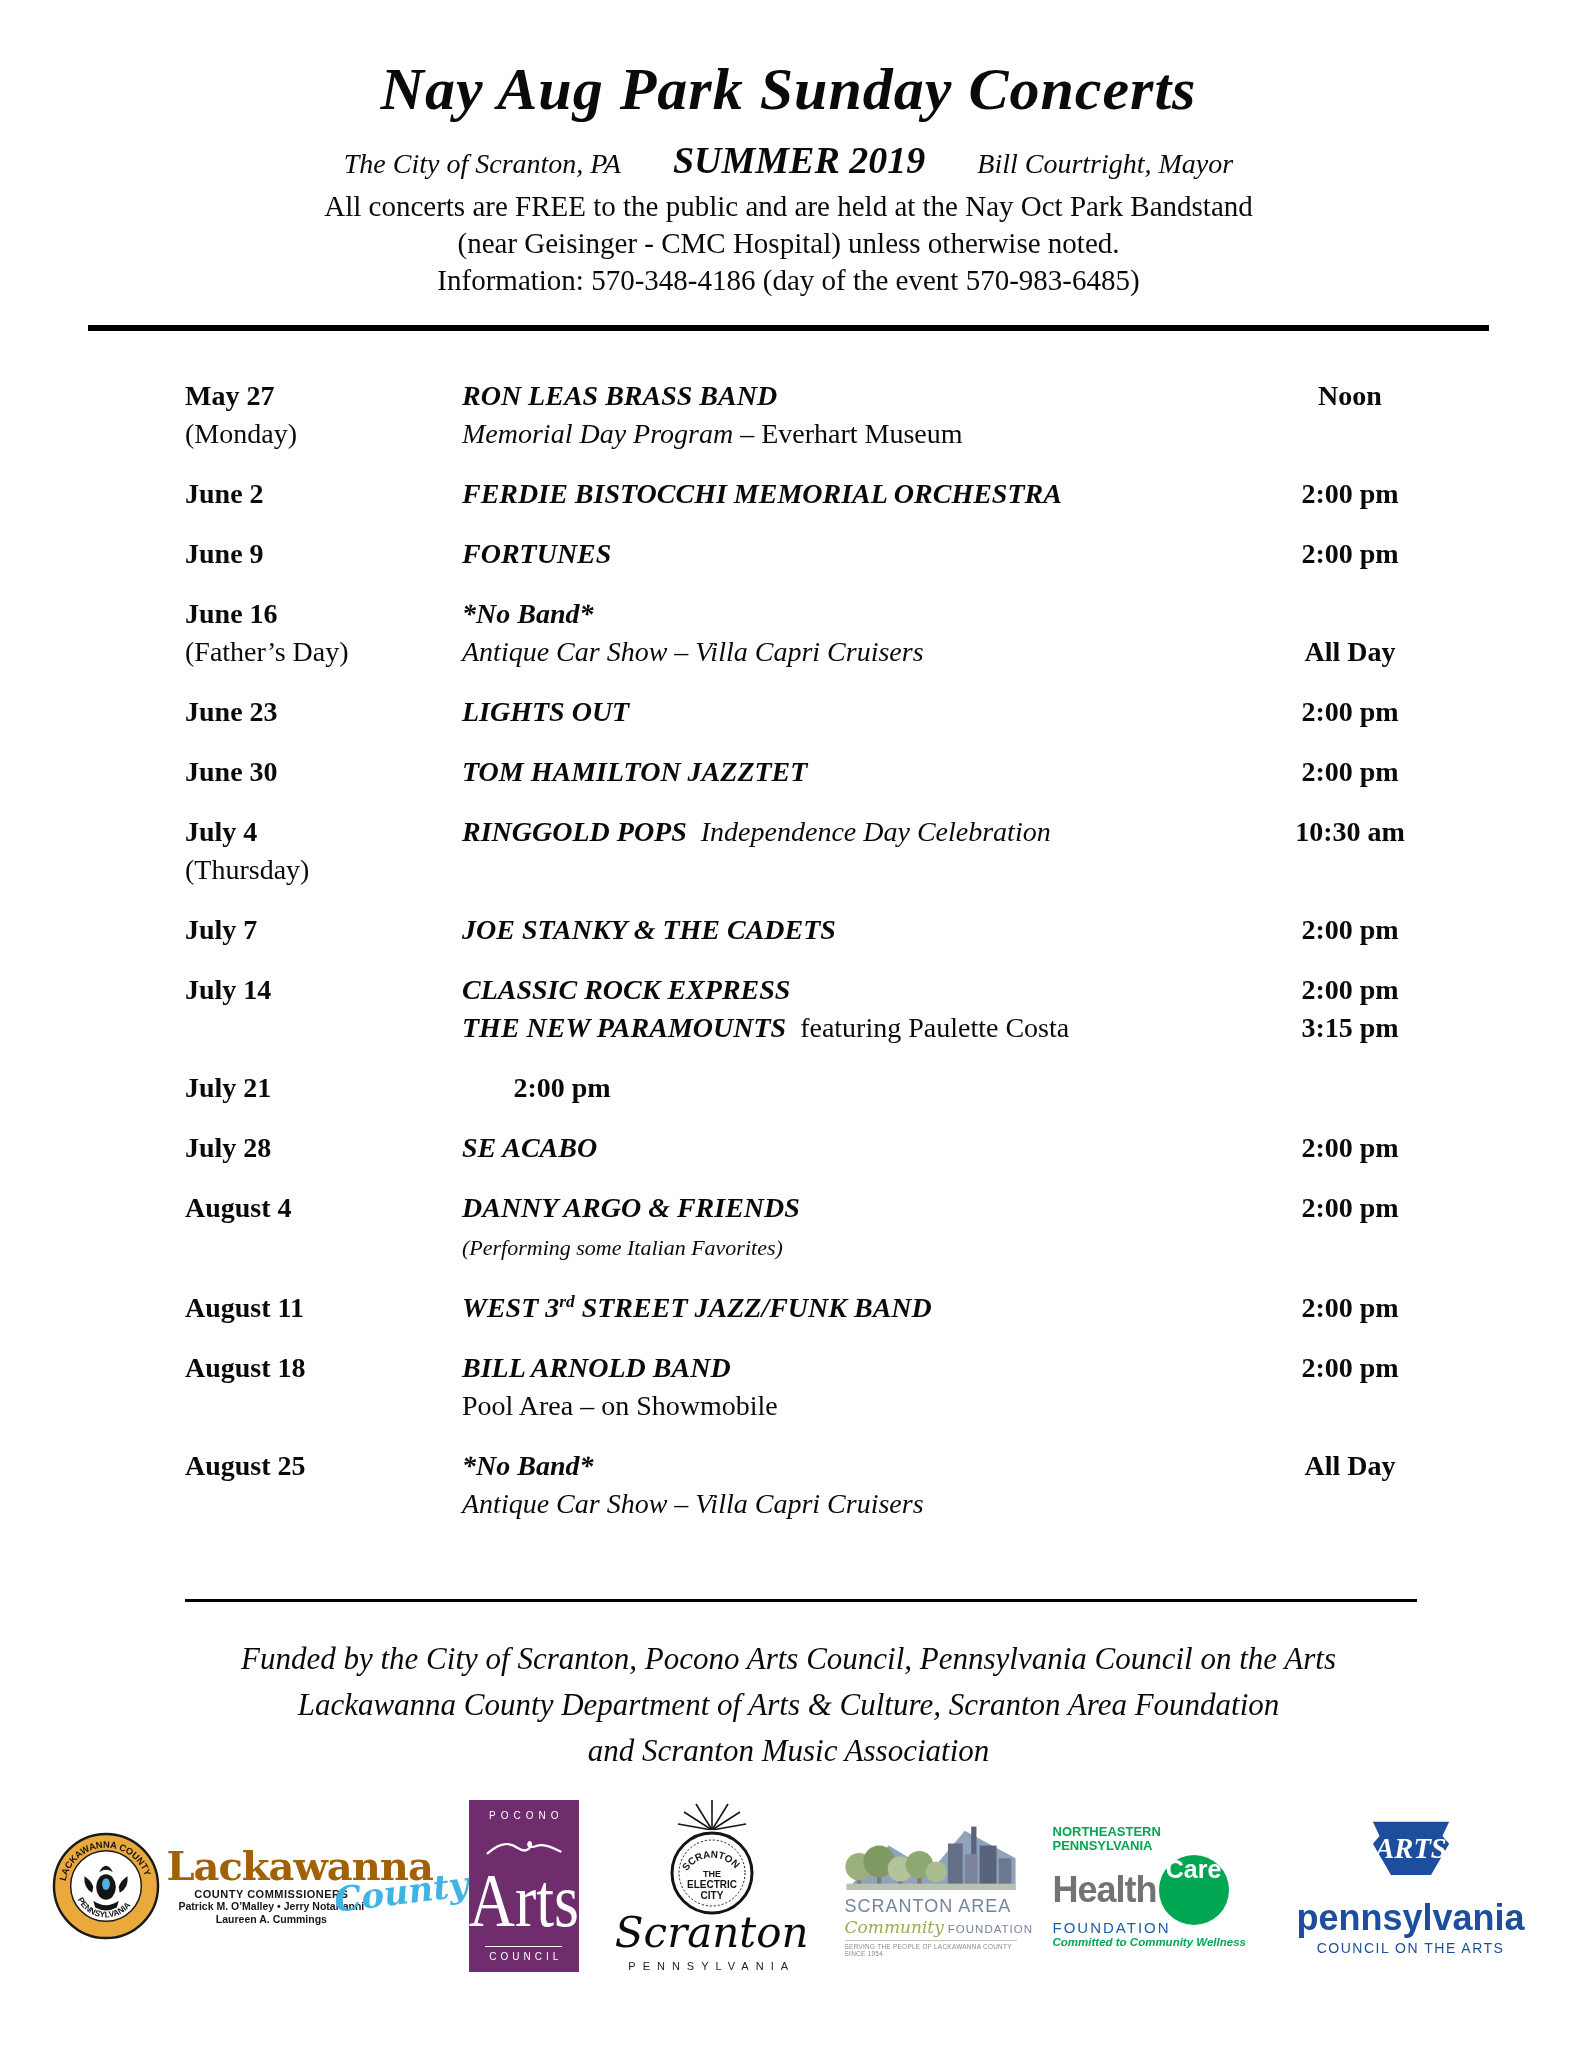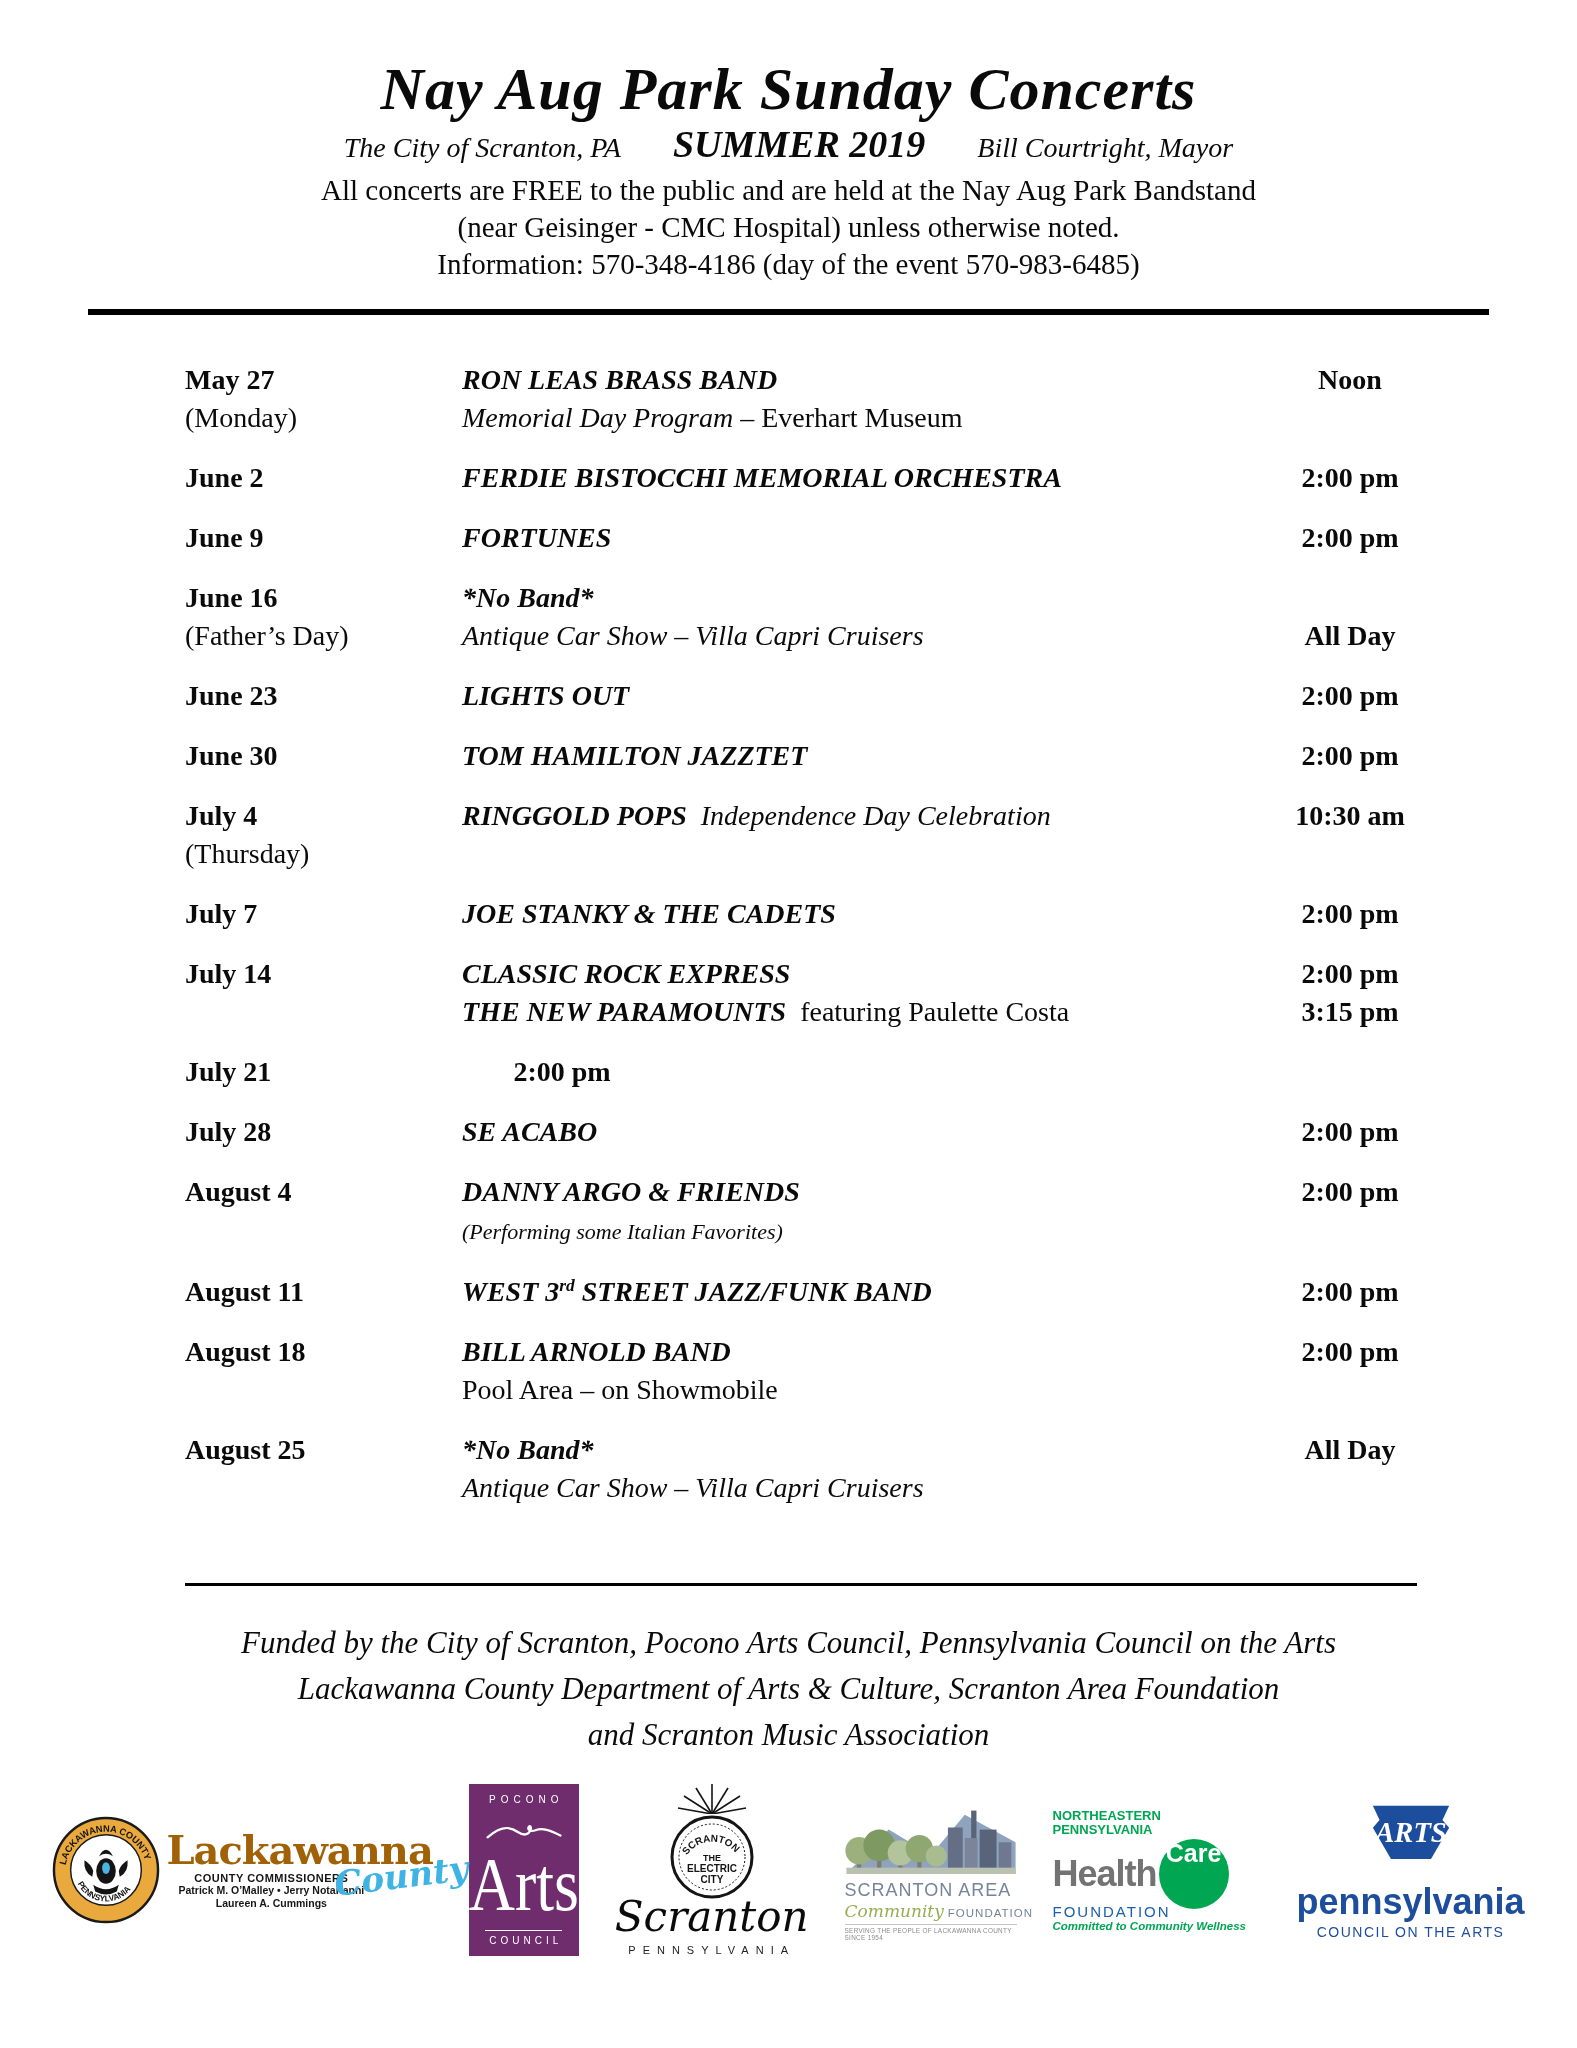--- a/index.html
+++ b/index.html
@@ -12,20 +12,21 @@
     overflow:hidden;
     margin:0 auto;
   }
   
   .header{padding-top:56px;text-align:center;}
   .title{
     font-size:60px;font-weight:bold;font-style:italic;
     letter-spacing:1px;line-height:1.1;
   }
   .subheader{
+    margin-top:16px;
     display:flex;justify-content:center;align-items:baseline;gap:52px;
   }
   .sub-side{font-size:28px;font-style:italic;}
   .sub-season{font-size:38px;font-weight:bold;font-style:italic;}
   .info{margin-top:6px;}
   .info-line{font-size:29px;line-height:37px;}
   .divider-top{height:6px;background:#000;margin:26px 88px 0 88px;}
   
   .schedule{margin:46px 0 0 185px;width:1265px;}
   .event{display:flex;margin-bottom:22px;font-size:28px;line-height:38px;}
@@ -90,21 +91,21 @@
 <div class="page">
 
   <div class="header">
     <div class="title">Nay Aug Park Sunday Concerts</div>
     <div class="subheader">
       <span class="sub-side">The City of Scranton, PA</span>
       <span class="sub-season">SUMMER 2019</span>
       <span class="sub-side">Bill Courtright, Mayor</span>
     </div>
     <div class="info">
-      <div class="info-line">All concerts are FREE to the public and are held at the Nay Aug Park Bandstand</div>
+      <div class="info-line">All concerts are FREE to the public and are held at the Nay Oct Park Bandstand</div>
       <div class="info-line">(near Geisinger - CMC Hospital) unless otherwise noted.</div>
       <div class="info-line">Information: 570-348-4186 (day of the event 570-983-6485)</div>
     </div>
   </div>
 
   <div class="divider-top"></div>
 
   <div class="schedule">
       <div class="event">
         <div class="col-date">

